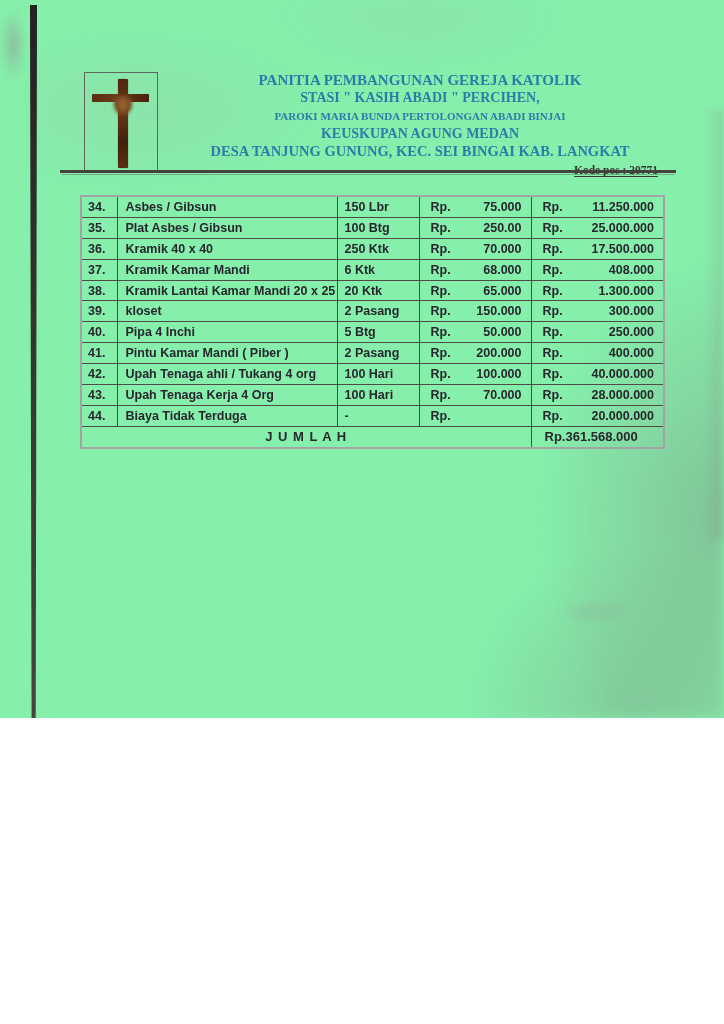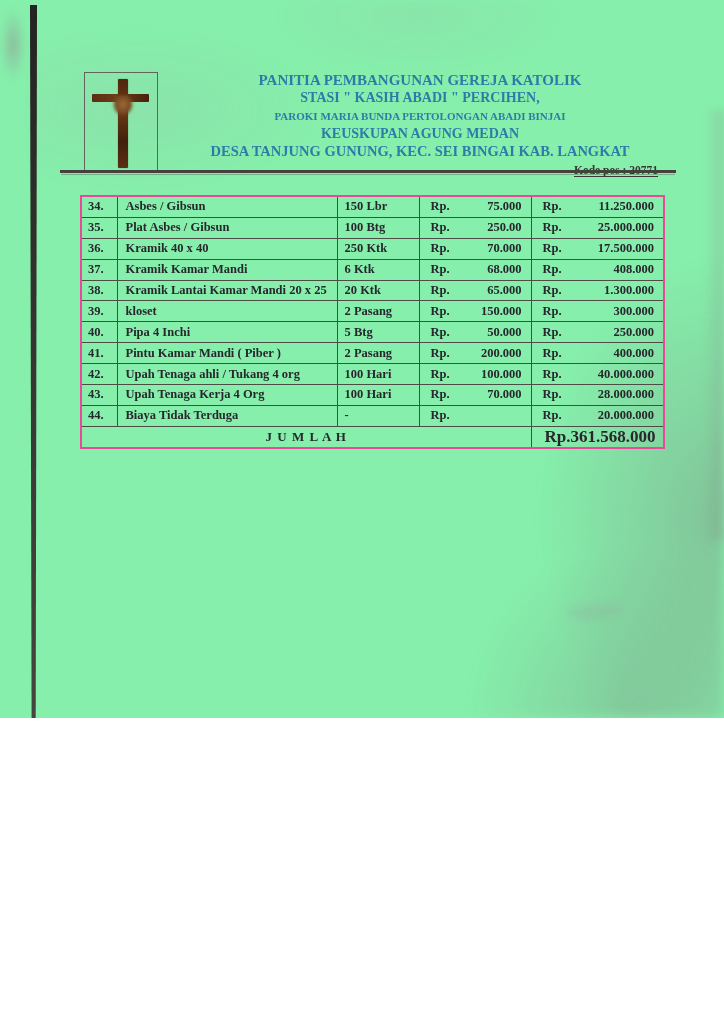--- a/index.html
+++ b/index.html
@@ -60,27 +60,27 @@
     font-family:"Liberation Serif", serif; font-weight:bold; font-size:11.5px; color:#3a3833;
     border-bottom:1.5px solid #3a3833; }
   .header-rule { position:absolute; left:60px; top:170px; width:616px; height:3px;
     background:#43423c; box-shadow:0 3px 0 -1px rgba(67,66,60,0.35); }
   
   table.budget-table { position:absolute; left:80px; top:195px; width:583px;
     border-collapse:collapse; table-layout:fixed;
     font-size:12.5px; font-weight:bold; color:var(--ink); }
   .budget-table td { border:1.4px solid var(--line); height:19.9px; padding:0;
     white-space:nowrap; overflow:hidden; vertical-align:middle; }
-  .budget-table { border:2px solid #ec4899;font-family:Liberation Serif, serif; }
+  .budget-table { border:2px solid #a3a3a3; }
   td.c-no   { padding-left:6px; }
   td.c-item { padding-left:8px; }
   td.c-qty  { padding-left:7px;margin-left:17px; }
   .money { display:flex; justify-content:space-between; align-items:flex-end; padding:0 9px 0 11px; }
   td.f-label { text-align:center; letter-spacing:1px; font-size:13px; }
-  td.f-total { padding-left:13px; font-size:17px; }
+  td.f-total { padding-left:13px; font-size:13px; }
 </style>
 </head>
 <body>
 
 <div class="page">
 
   <div class="scan-cloud-top"></div>
   <div class="scan-smudge-topleft"></div>
   <div class="scan-binding-line"></div>
   <div class="scan-shadow-right-edge"></div>

